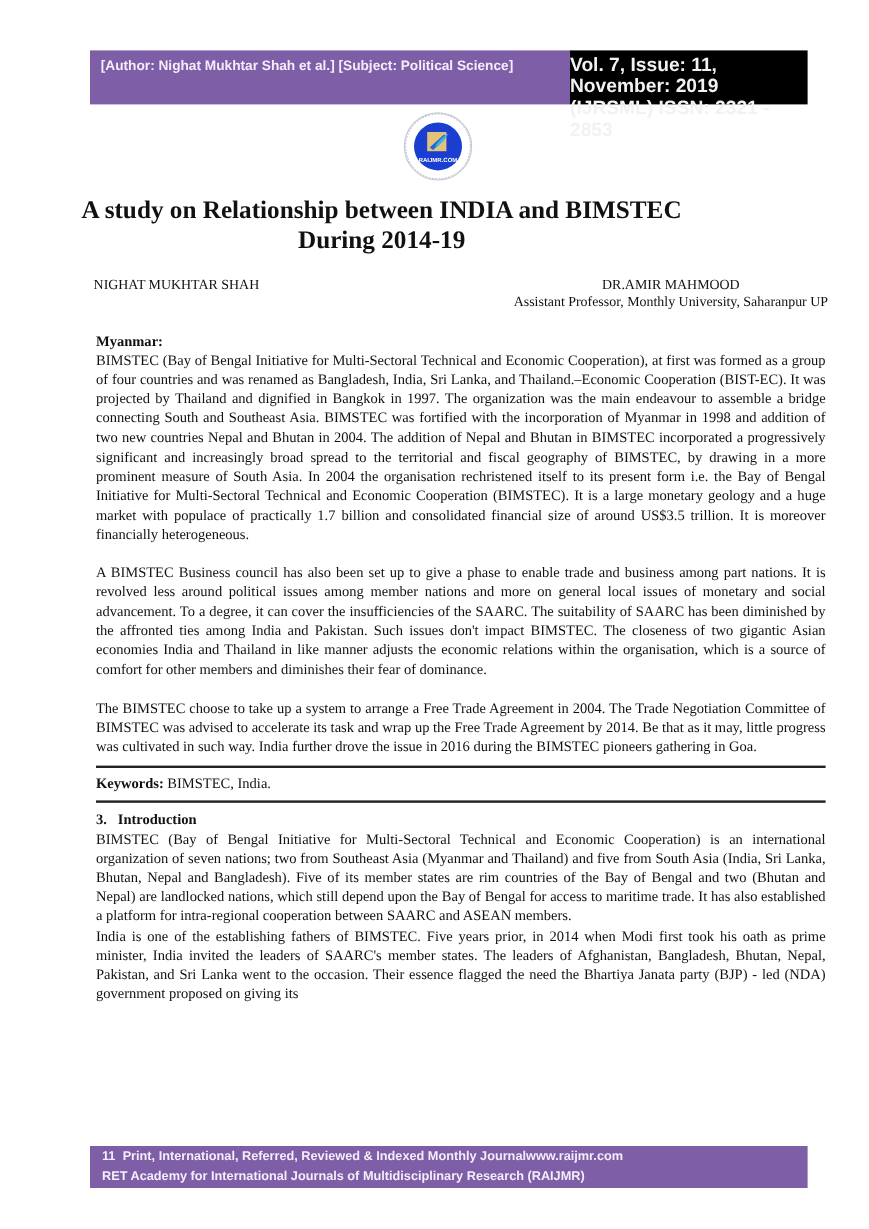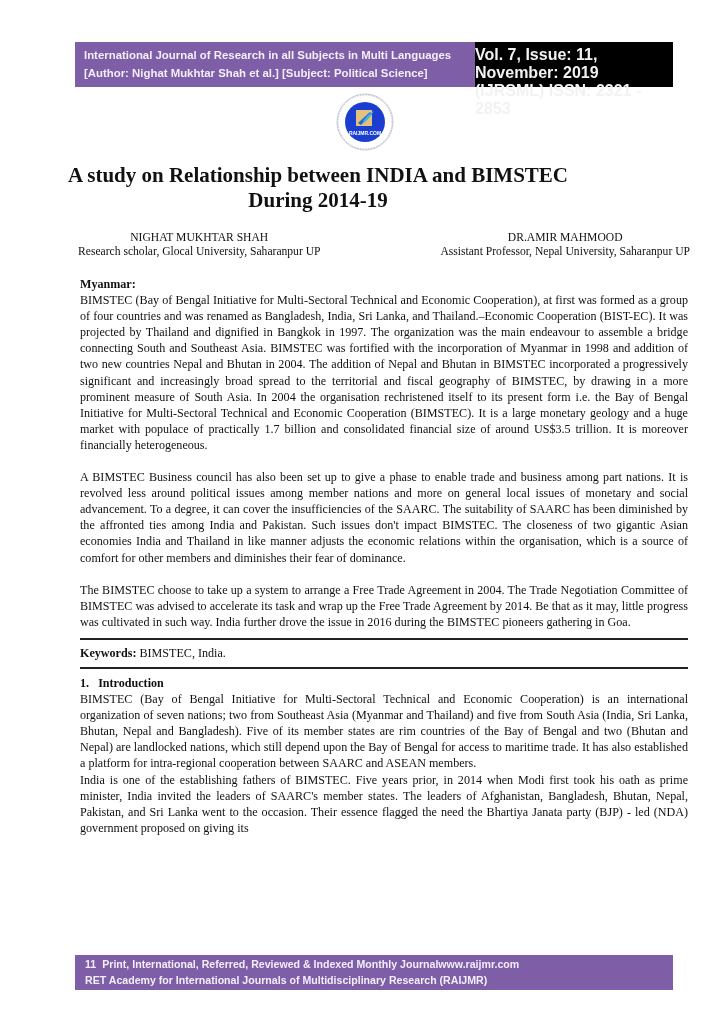--- a/index.html
+++ b/index.html
@@ -20,21 +20,20 @@
     .footer { position: absolute; top: 955px; left: 75px; width: 598px; height: 35px; background: #7e5ea6; color: #f3eefa; font-family: "Liberation Sans", sans-serif; font-weight: bold; font-size: 10.6px; line-height: 16px; box-sizing: border-box; padding: 1px 10px 0 10px; }
     .footer-row1 { display: flex; justify-content: flex-start; }
     .footer-row2 { text-align: left; }
     .pg { margin-right: 6px; }
   </style>
 </head>
 <body>
 
 <div class="header">
   <div class="header-left">
-    <div>International Journal of Research in all Subjects in Multi Languages</div>
     <div>[Author: Nighat Mukhtar Shah et al.] [Subject: Political Science]</div>
   </div>
   <div class="header-right">
     <div>Vol. 7, Issue: 11, November: 2019</div>
     <div>(IJRSML)  ISSN: 2321 - 2853</div>
   </div>
 </div>
 
 <div class="logo">
   <svg width="58" height="58" viewBox="0 0 58 58">
@@ -49,39 +48,38 @@
 </div>
 
 <div class="title">
   <div>A study on Relationship between INDIA and BIMSTEC</div>
   <div>During 2014-19</div>
 </div>
 
 <div class="authors">
   <div class="author">
     <div>NIGHAT MUKHTAR SHAH</div>
-    <div>Research scholar, Glocal University, Saharanpur UP</div>
   </div>
   <div class="author">
     <div>DR.AMIR MAHMOOD</div>
-    <div>Assistant Professor, Nepal University, Saharanpur UP</div>
+    <div>Assistant Professor, Monthly University, Saharanpur UP</div>
   </div>
 </div>
 
 <div class="content">
   <p class="h">Myanmar:</p>
   <p>BIMSTEC (Bay of Bengal Initiative for Multi-Sectoral Technical and Economic Cooperation), at first was formed as a group of four countries and was renamed as Bangladesh, India, Sri Lanka, and Thailand.–Economic Cooperation (BIST-EC). It was projected by Thailand and dignified in Bangkok in 1997. The organization was the main endeavour to assemble a bridge connecting South and Southeast Asia. BIMSTEC was fortified with the incorporation of Myanmar in 1998 and addition of two new countries Nepal and Bhutan in 2004. The addition of Nepal and Bhutan in BIMSTEC incorporated a progressively significant and increasingly broad spread to the territorial and fiscal geography of BIMSTEC, by drawing in a more prominent measure of South Asia. In 2004 the organisation rechristened itself to its present form i.e. the Bay of Bengal Initiative for Multi-Sectoral Technical and Economic Cooperation (BIMSTEC). It is a large monetary geology and a huge market with populace of practically 1.7 billion and consolidated financial size of around US$3.5 trillion. It is moreover financially heterogeneous.</p>
   <div class="gap"></div>
   <p>A BIMSTEC Business council has also been set up to give a phase to enable trade and business among part nations. It is revolved less around political issues among member nations and more on general local issues of monetary and social advancement. To a degree, it can cover the insufficiencies of the SAARC. The suitability of SAARC has been diminished by the affronted ties among India and Pakistan. Such issues don't impact BIMSTEC. The closeness of two gigantic Asian economies India and Thailand in like manner adjusts the economic relations within the organisation, which is a source of comfort for other members and diminishes their fear of dominance.</p>
   <div class="gap"></div>
   <p>The BIMSTEC choose to take up a system to arrange a Free Trade Agreement in 2004. The Trade Negotiation Committee of BIMSTEC was advised to accelerate its task and wrap up the Free Trade Agreement by 2014. Be that as it may, little progress was cultivated in such way. India further drove the issue in 2016 during the BIMSTEC pioneers gathering in Goa.</p>
   <div class="rule"></div>
   <p><span class="h">Keywords:</span><span> BIMSTEC, India.</span></p>
   <div class="rule2"></div>
-  <p class="h" style="white-space: pre;">1.   Introduction</p>
+  <p class="h" style="white-space: pre;">3.   Introduction</p>
   <p>BIMSTEC (Bay of Bengal Initiative for Multi-Sectoral Technical and Economic Cooperation) is an international organization of seven nations; two from Southeast Asia (Myanmar and Thailand) and five from South Asia (India, Sri Lanka, Bhutan, Nepal and Bangladesh). Five of its member states are rim countries of the Bay of Bengal and two (Bhutan and Nepal) are landlocked nations, which still depend upon the Bay of Bengal for access to maritime trade. It has also established a platform for intra-regional cooperation between SAARC and ASEAN members.</p>
   <p>India is one of the establishing fathers of BIMSTEC. Five years prior, in 2014 when Modi first took his oath as prime minister, India invited the leaders of SAARC's member states. The leaders of Afghanistan, Bangladesh, Bhutan, Nepal, Pakistan, and Sri Lanka went to the occasion. Their essence flagged the need the Bhartiya Janata party (BJP) - led (NDA) government proposed on giving its</p>
 </div>
 
 <div class="footer">
   <div class="footer-row1">
     <span><span class="pg">11</span><span>Print, International, Referred,  Reviewed &amp; Indexed Monthly Journal</span></span>
     <span>www.raijmr.com</span>
   </div>
   <div class="footer-row2">RET Academy for International Journals of Multidisciplinary Research (RAIJMR)</div>

